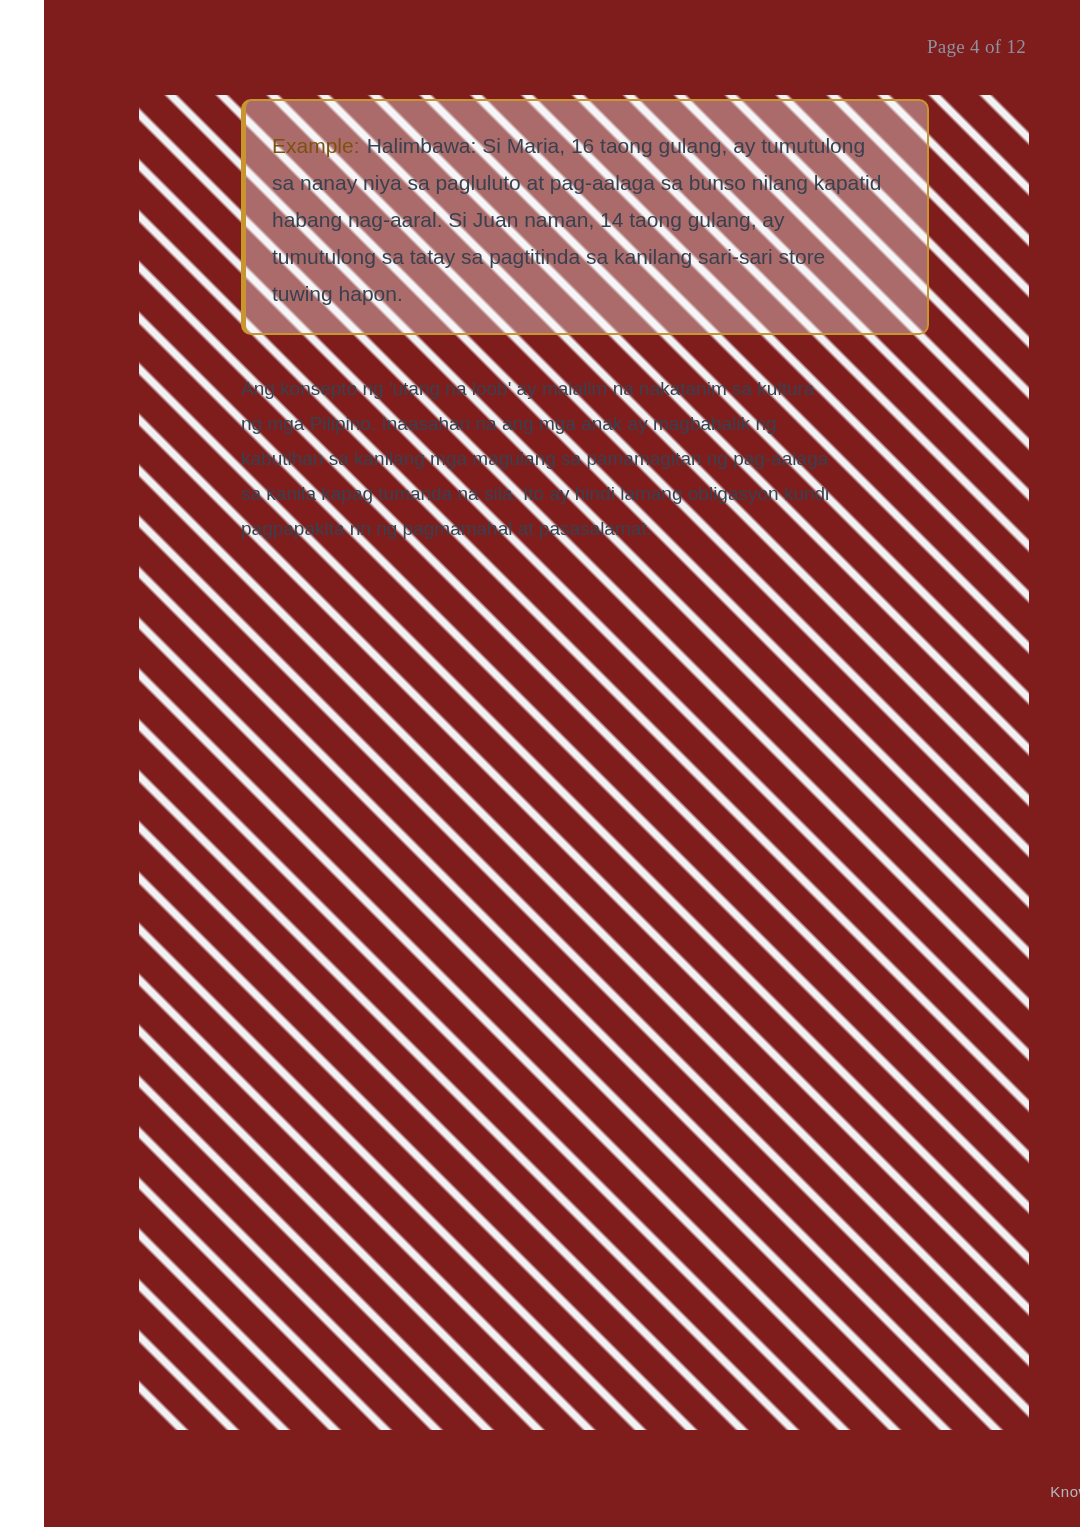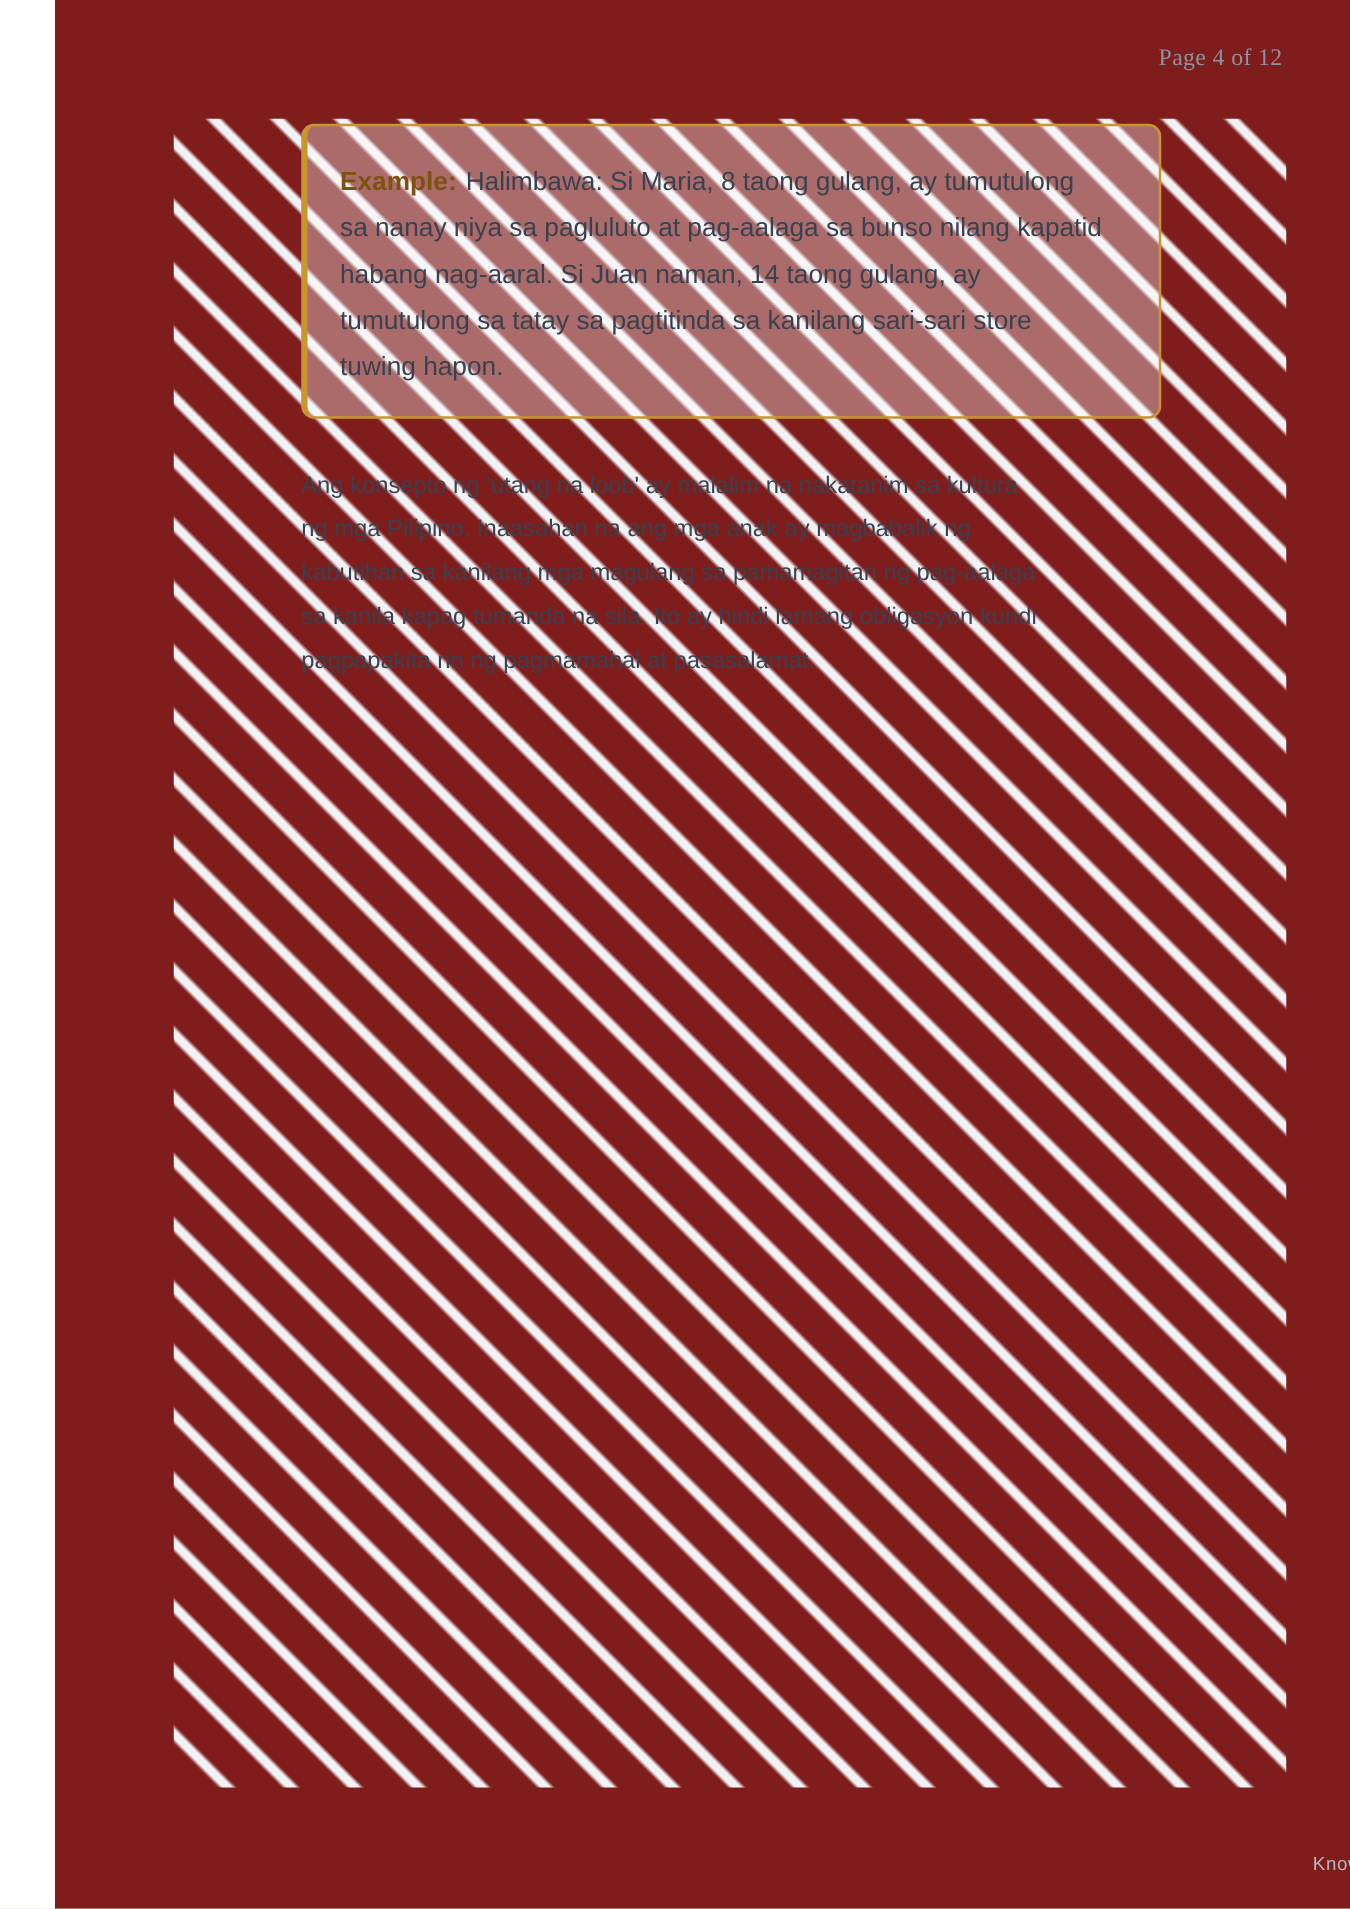--- a/index.html
+++ b/index.html
@@ -52,21 +52,21 @@
     border-radius: 10px;
     padding: 26px 30px 0 26px;
     background: rgba(255,255,255,0.35);
   }
   .example-text-wrap {
     font-size: 21px;
     line-height: 37px;
     color: #39414f;
   }
   .example-label {
-    font-weight: bold;
+    font-weight: normal;
     color: #7d510f;
     margin-right: 0.34em;
   }
   .example-body {
     white-space: pre-line;
   }
   .body-paragraph {
     position: absolute;
     left: 102px;
     top: 276px;
@@ -91,21 +91,21 @@
 <body>
 
 <div class="page-canvas">
 
   <div class="page-indicator">Page 4 of 12</div>
 
   <div class="note-background">
 
     <div class="example-callout">
       <div class="example-text-wrap">
-        <span class="example-label">Example:</span><span class="example-body">Halimbawa: Si Maria, 8 taong gulang, ay tumutulong
+        <span class="example-label">Example:</span><span class="example-body">Halimbawa: Si Maria, 16 taong gulang, ay tumutulong
 sa nanay niya sa pagluluto at pag-aalaga sa bunso nilang kapatid
 habang nag-aaral. Si Juan naman, 14 taong gulang, ay
 tumutulong sa tatay sa pagtitinda sa kanilang sari-sari store
 tuwing hapon.</span>
       </div>
     </div>
 
     <div class="body-paragraph">Ang konsepto ng 'utang na loob' ay malalim na nakatanim sa kultura
 ng mga Pilipino. Inaasahan na ang mga anak ay magbabalik ng
 kabutihan sa kanilang mga magulang sa pamamagitan ng pag-aalaga

